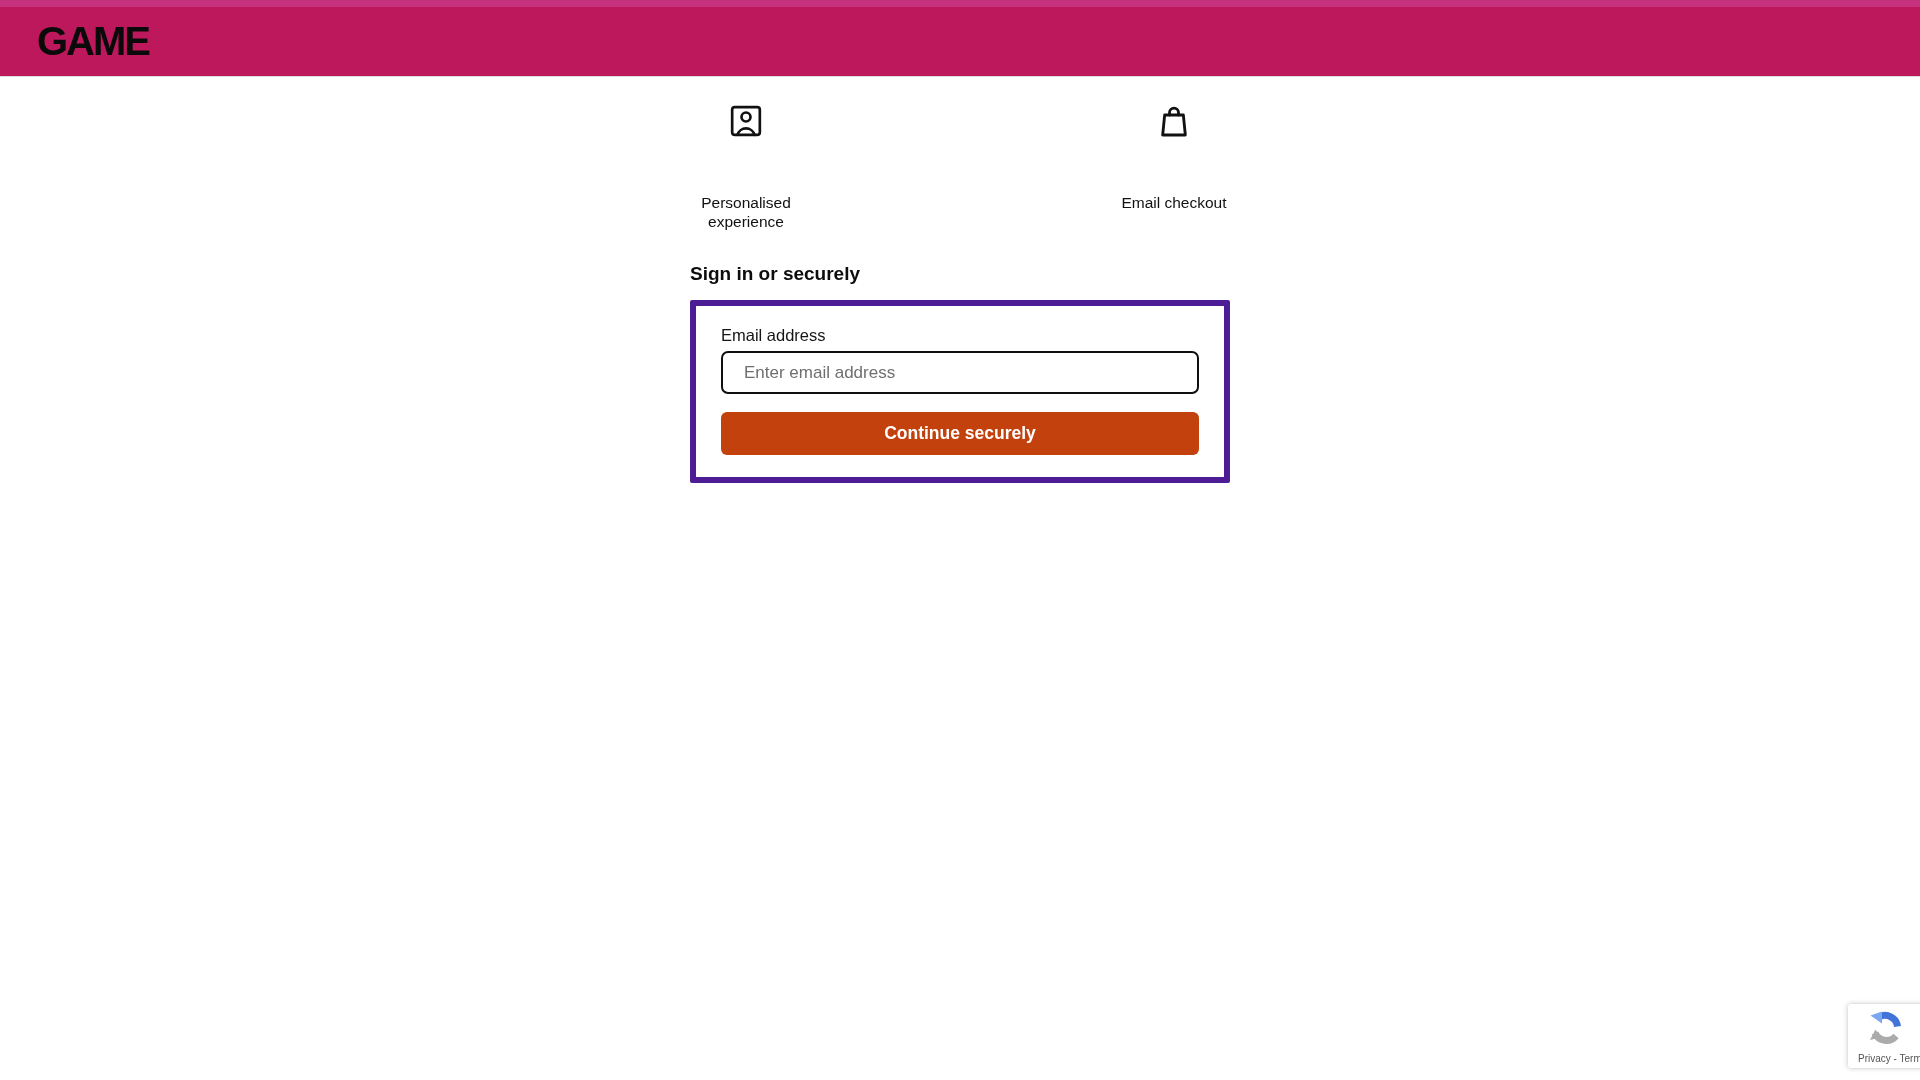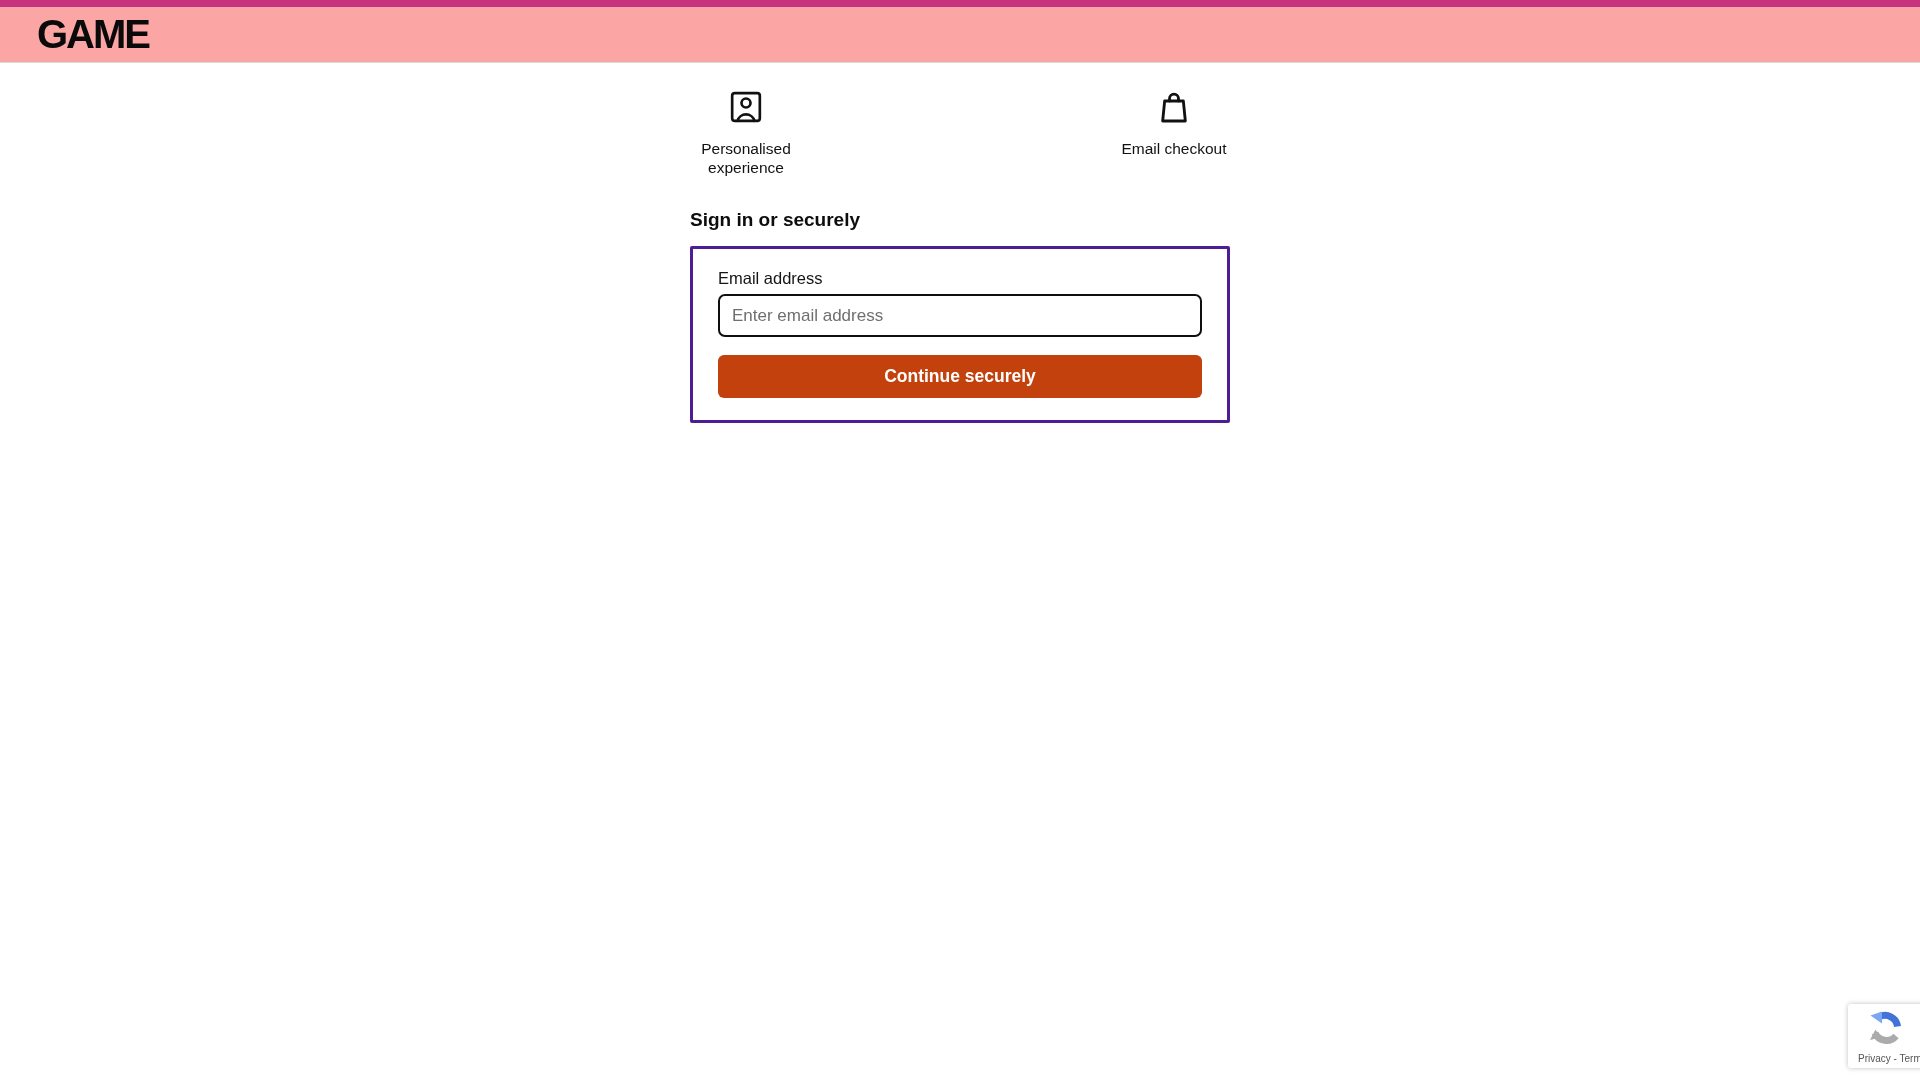--- a/index.html
+++ b/index.html
@@ -10,22 +10,22 @@
     color: #111111;
     overflow: hidden;
     position: relative;
   }
   
   .accent-bar {
     width: 100%; height: 7px;
     background: #C7327E;
   }
   .header {
-    width: 100%; height: 56px;
-    background: #fca5a5;
+    width: 100%; height: 70px;
+    background: #be185d;
     border-bottom: 1px solid #dbdbdb;
     display: flex; align-items: center;
     padding: 0 37px;
     text-align: right;
   }
   .logo {
     font-size: 40px;
     font-weight: 900;
     letter-spacing: -2px;
     color: #0a0a0a;
@@ -40,54 +40,55 @@
   .features {
     display: flex;
     justify-content: space-between;
   }
   .feature {
     width: 112px;
     display: flex;
     flex-direction: column;
     align-items: center;
     text-align: center;
+    gap: 40px;
   }
   .feature svg { width: 40px; height: 40px; }
   .feature-label {
     margin-top: 8px;
     font-size: 15.5px;
     line-height: 19px;
     color: #121212;
   }
   .signin-heading {
     margin-top: 32px;
     font-size: 19px;
     font-weight: 700;
     color: #0d0d0d;
   }
   .form-card {
     margin-top: 15px;
     width: 540px;
-    border: 3px solid #4c1d95;
+    border: 6px solid #4c1d95;
     border-radius: 2px;
     background: #ffffff;
     padding: 20px 25px 22px 25px;
   }
   .field-label {
     display: block;
     font-size: 16.5px;
     color: #151515;
     margin-bottom: 6px;
   }
   .email-input {
     width: 100%;
     height: 43px;
     border: 2px solid #0f0f0f;
     border-radius: 7px;
-    padding: 0 12px;
+    padding: 0 21px;
     font-size: 17px;
     font-family: "Liberation Sans", sans-serif;
     color: #111;
     outline: none;
   }
   .email-input::placeholder { color: #6f6f6f; opacity: 1; }
   .submit-btn {
     margin-top: 18px;
     width: 100%;
     height: 43px;

